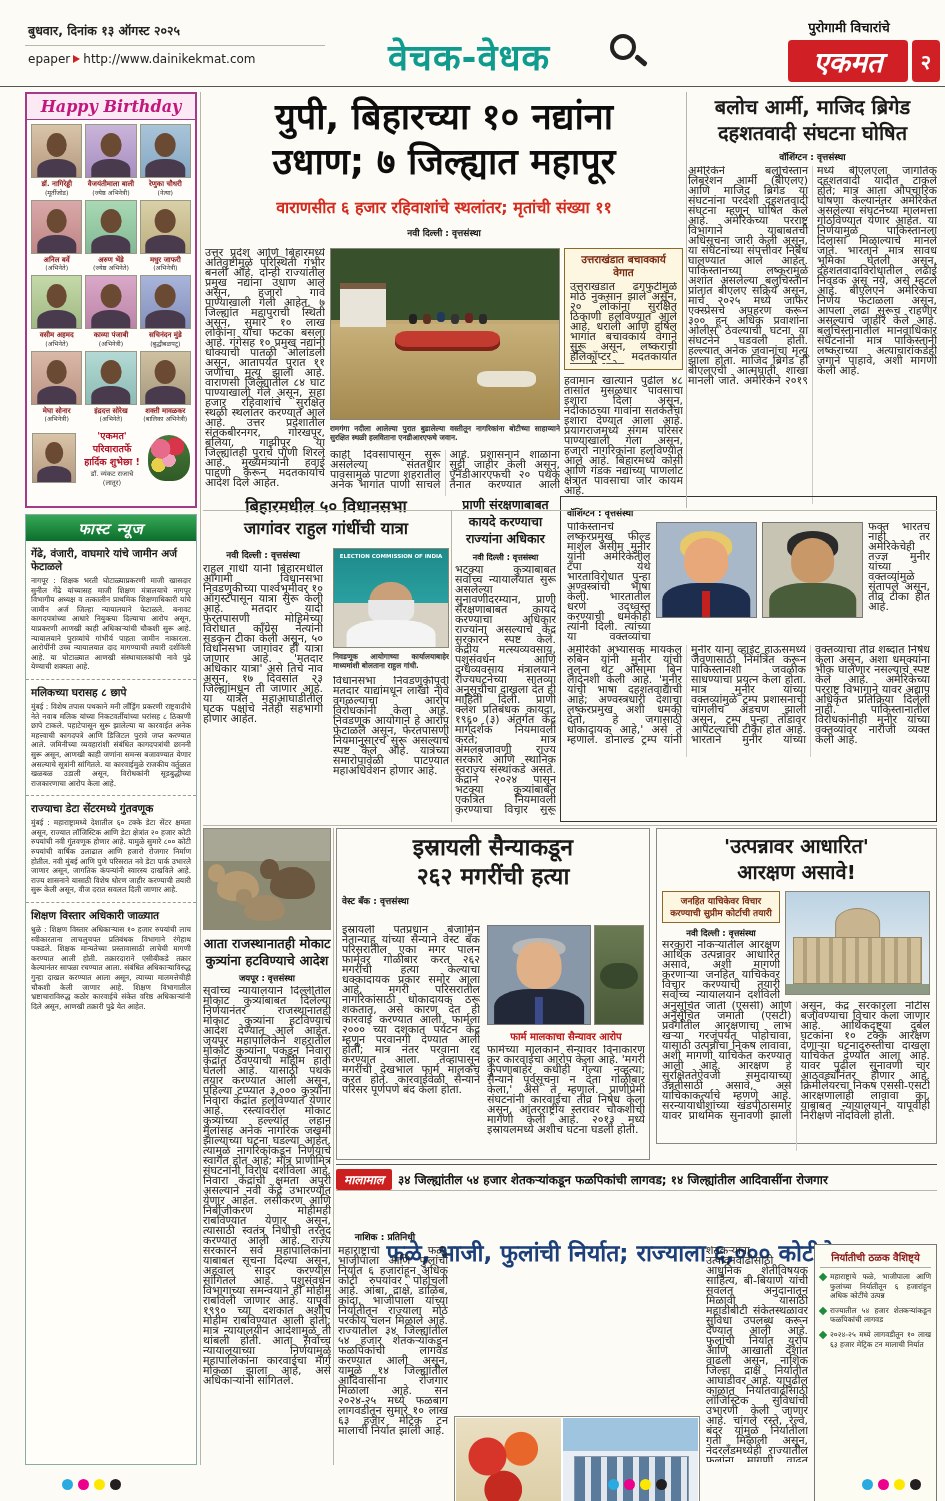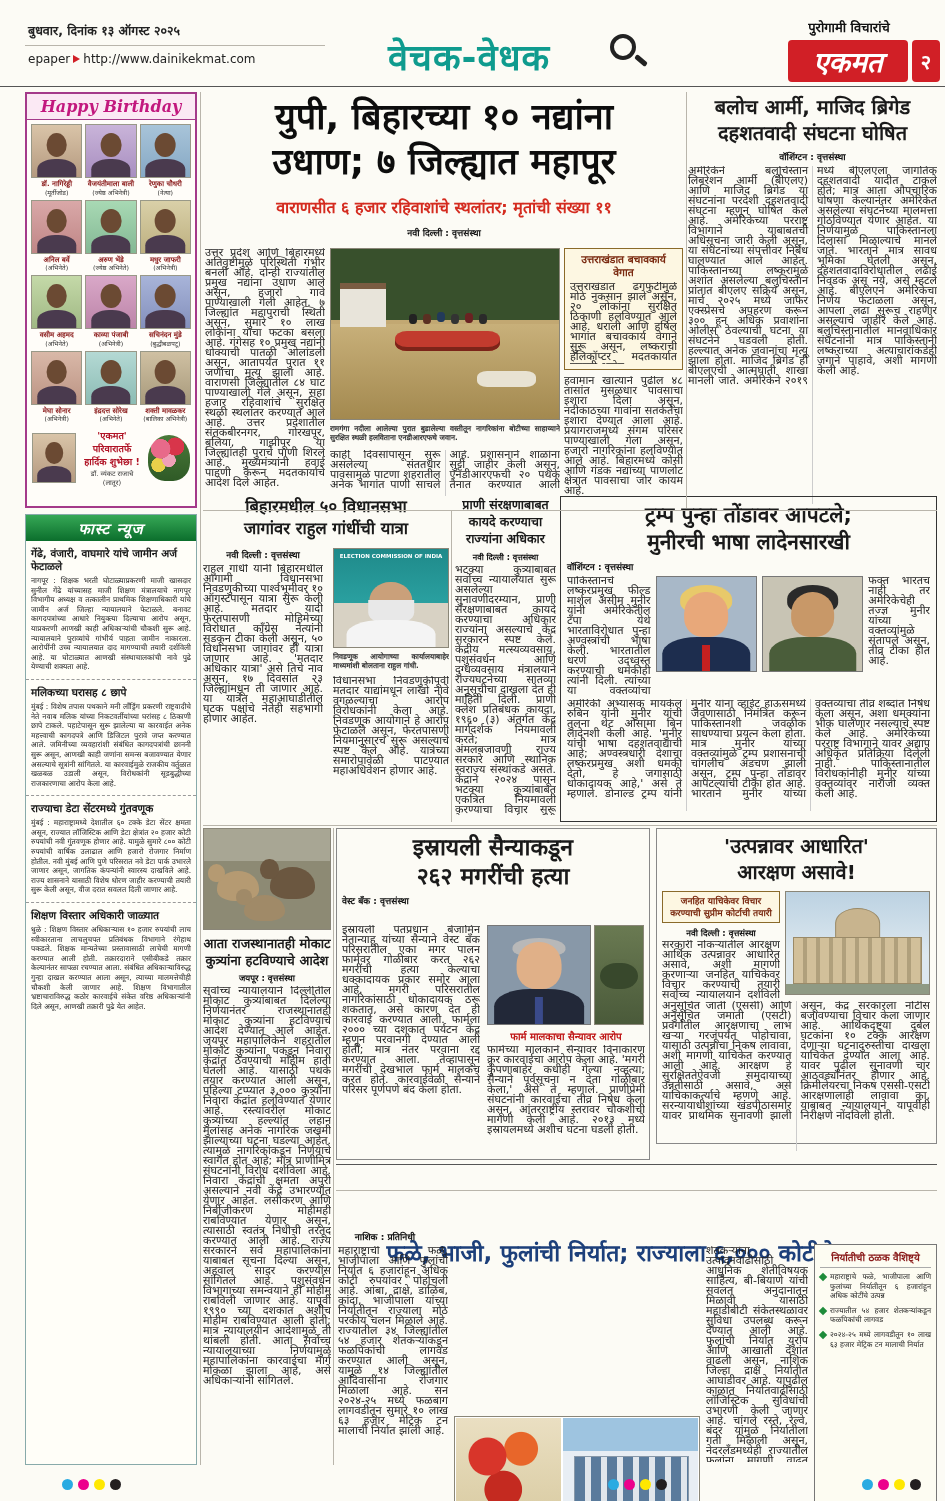--- a/index.html
+++ b/index.html
@@ -253,24 +253,20 @@
     <div style="font-size:12.5px;line-height:17px;font-weight:bold;text-align:center;">
       <div>प्राणी संरक्षणाबाबत</div>
       <div>कायदे करण्याचा</div>
       <div>राज्यांना अधिकार</div>
     </div>
     <div class="byline" style="margin-top:4px;font-size:8px;">नवी दिल्ली : वृत्तसंस्था</div>
     <div class="bt" style="margin-top:3px;height:250px;">भटक्या कुत्र्यांबाबत सर्वोच्च न्यायालयात सुरू असलेल्या सुनावणीदरम्यान, प्राणी संरक्षणाबाबत कायदे करण्याचा अधिकार राज्यांना असल्याचे केंद्र सरकारने स्पष्ट केले. केंद्रीय मत्स्यव्यवसाय, पशुसंवर्धन आणि दुग्धव्यवसाय मंत्रालयाने राज्यघटनेच्या सातव्या अनुसूचीचा दाखला देत ही माहिती दिली. प्राणी क्लेश प्रतिबंधक कायदा, १९६० (३) अंतर्गत केंद्र मार्गदर्शक नियमावली करते; मात्र अंमलबजावणी राज्य सरकारे आणि स्थानिक स्वराज्य संस्थांकडे असते. केंद्राने २०२४ पासून भटक्या कुत्र्यांबाबत एकत्रित नियमावली करण्याचा विचार सुरू केला असून, सर्व राज्यांची मते मागविली आहेत. उपलब्ध आकडेवारी सादर करण्याचे निर्देश न्यायालयाने दिले.</div>
   </div>
 
   <div class="abs" style="left:560px;top:496px;width:377px;height:326px;border:1.5px solid #333;padding:5px 6px;">
-    <div style="font-size:21px;line-height:27px;font-weight:bold;text-align:center;">
-      <div>ट्रम्प पुन्हा तोंडावर आपटले;</div>
-      <div>मुनीरची भाषा लादेनसारखी</div>
-    </div>
     <div class="byline" style="text-align:left;margin-top:4px;">वॉशिंग्टन : वृत्तसंस्था</div>
     <div style="display:flex;gap:5px;margin-top:3px;align-items:flex-start;">
       <div class="bt" style="width:84px;height:118px;">पाकिस्तानचे लष्करप्रमुख फील्ड मार्शल असीम मुनीर यांनी अमेरिकेतील टँपा येथे भारताविरोधात पुन्हा अण्वस्त्रांची भाषा केली. भारतातील धरणे उद्ध्वस्त करण्याची धमकीही त्यांनी दिली. त्यांच्या या वक्तव्यांचा जगभरातून निषेध होत आहे.</div>
       <div class="face" style="width:102px;height:96px;--bg:#a8b8c8;--hair:#e8c96a;--skin:#e8a87a;--suit:#1d2d4e;--tie:#c42020;">
         <div class="hair"></div>
           <div class="head"></div>
           <div class="torso"></div>
           <div class="tie"></div>
       </div>
       <div class="face" style="width:102px;height:96px;--bg:#c8c4b4;--hair:#2a2a2a;--skin:#c89868;--suit:#4a5d3a;">
@@ -330,20 +326,23 @@
     </div>
     <div class="photo sc" style="position:absolute;left:128px;top:62px;width:145px;height:104px;">
       <div class="sc-dome"></div>
       <div class="sc-bld"></div>
       <div class="sc-base"></div>
     </div>
     <div class="bt cols2" style="position:absolute;left:5px;top:172px;width:268px;height:150px;">अनुसूचित जाती (एससी) आणि अनुसूचित जमाती (एसटी) प्रवर्गांतील आरक्षणाचा लाभ खऱ्या गरजूंपर्यंत पोहोचावा, यासाठी उत्पन्नाचा निकष लावावा, अशी मागणी याचिकेत करण्यात आली आहे. आरक्षण हे सुरक्षिततेऐवजी समुदायाच्या उन्नतीसाठी असावे, असे याचिकाकर्त्याचे म्हणणे आहे. सरन्यायाधीशांच्या खंडपीठासमोर यावर प्राथमिक सुनावणी झाली असून, केंद्र सरकारला नोटीस बजावण्याचा विचार केला जाणार आहे. आर्थिकदृष्ट्या दुर्बल घटकांना १० टक्के आरक्षण देणाऱ्या घटनादुरुस्तीचा दाखला याचिकेत देण्यात आला आहे. यावर पुढील सुनावणी चार आठवड्यांनंतर होणार आहे. क्रिमीलेयरचा निकष एससी-एसटी आरक्षणालाही लावावा का, याबाबत न्यायालयाने यापूर्वीही निरीक्षणे नोंदविली होती.</div>
   </div>
 
   <div class="hline" style="left:336px;top:1164px;width:601px;background:#555;"></div>
+  <div class="abs" style="left:336px;top:1169px;width:601px;font-size:12px;font-weight:bold;color:#111;">
+    <span class="strip-label">मालामाल</span><span>३४ जिल्ह्यांतील ५४ हजार शेतकऱ्यांकडून फळपिकांची लागवड; १४ जिल्ह्यांतील आदिवासींना रोजगार</span>
+  </div>
   <div class="hline" style="left:336px;top:1190px;width:601px;"></div>
   <div class="abs" style="left:336px;top:1196px;width:601px;text-align:center;font-size:23px;font-weight:bold;color:#1c3f7a;margin-top:40px;">फळे, भाजी, फुलांची निर्यात; राज्याला ६,००० कोटीचे उत्पन्न</div>
   <div class="abs byline" style="left:330px;top:1230px;width:110px;">नाशिक : प्रतिनिधी</div>
   <div class="abs bt" style="left:338px;top:1246px;width:110px;height:216px;">महाराष्ट्राची फळे, भाजीपाला आणि फुलांची निर्यात ६ हजारांहून अधिक कोटी रुपयांवर पोहोचली आहे. आंबा, द्राक्षे, डाळिंब, कांदा, भाजीपाला यांच्या निर्यातीतून राज्याला मोठे परकीय चलन मिळाले आहे. राज्यातील ३४ जिल्ह्यांतील ५४ हजार शेतकऱ्यांकडून फळपिकांची लागवड करण्यात आली असून, यामुळे १४ जिल्ह्यांतील आदिवासींना रोजगार मिळाला आहे. सन २०२४-२५ मध्ये फळबाग लागवडीतून सुमारे १० लाख ६३ हजार मेट्रिक टन मालाची निर्यात झाली आहे.</div>
   <div class="abs photo collage" style="left:454px;top:1244px;width:246px;height:218px;">
     <div class="cg cg-apple"></div>
     <div class="cg cg-bld"></div>
 
   </div>
   <div class="abs bt" style="left:706px;top:1246px;width:102px;height:216px;">शेतकऱ्यांना उत्पादनवाढीसाठी आधुनिक शेतीविषयक साहित्य, बी-बियाणे यांची सवलत अनुदानातून मिळावी यासाठी महाडीबीटी संकेतस्थळावर सुविधा उपलब्ध करून देण्यात आली आहे. फुलांची निर्यात युरोप आणि आखाती देशांत वाढली असून, नाशिक जिल्हा द्राक्ष निर्यातीत आघाडीवर आहे. यापुढील काळात निर्यातवाढीसाठी लॉजिस्टिक सुविधांची उभारणी केली जाणार आहे. चांगले रस्ते, रेल्वे, बंदर यांमुळे निर्यातीला गती मिळाली असून, नेदरलँडमध्येही राज्यातील फुलांना मागणी वाढत आहे.</div>

